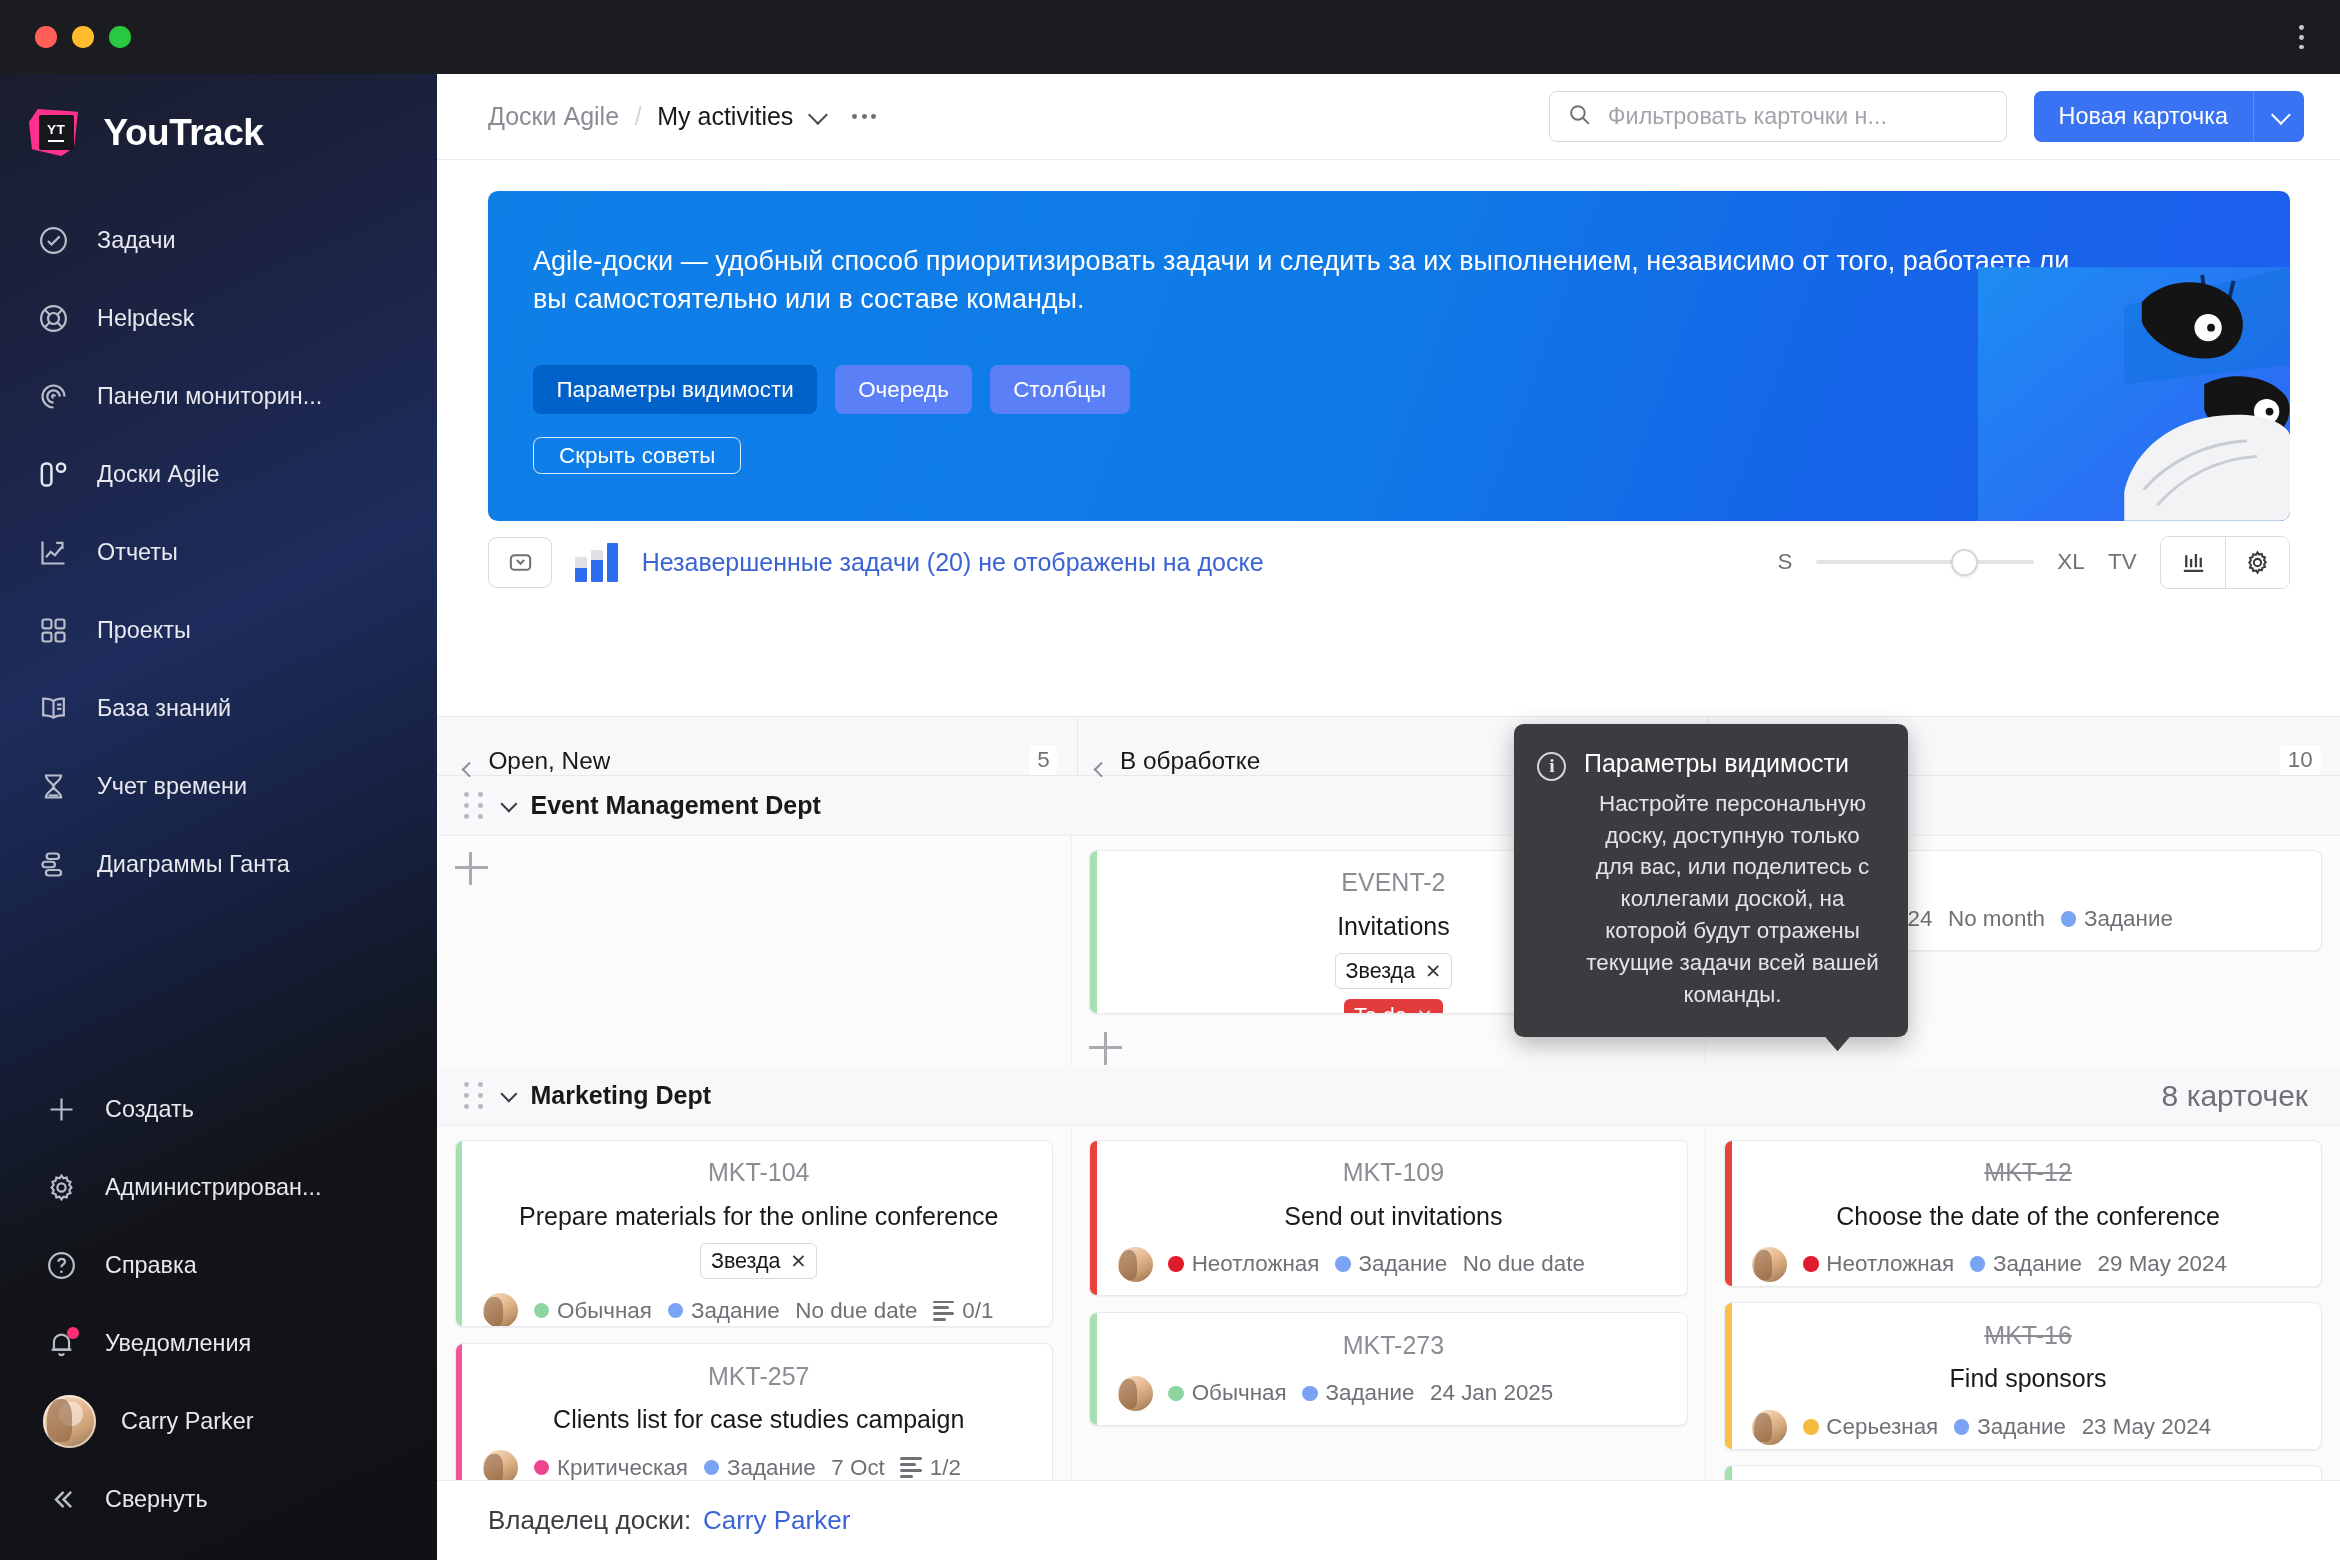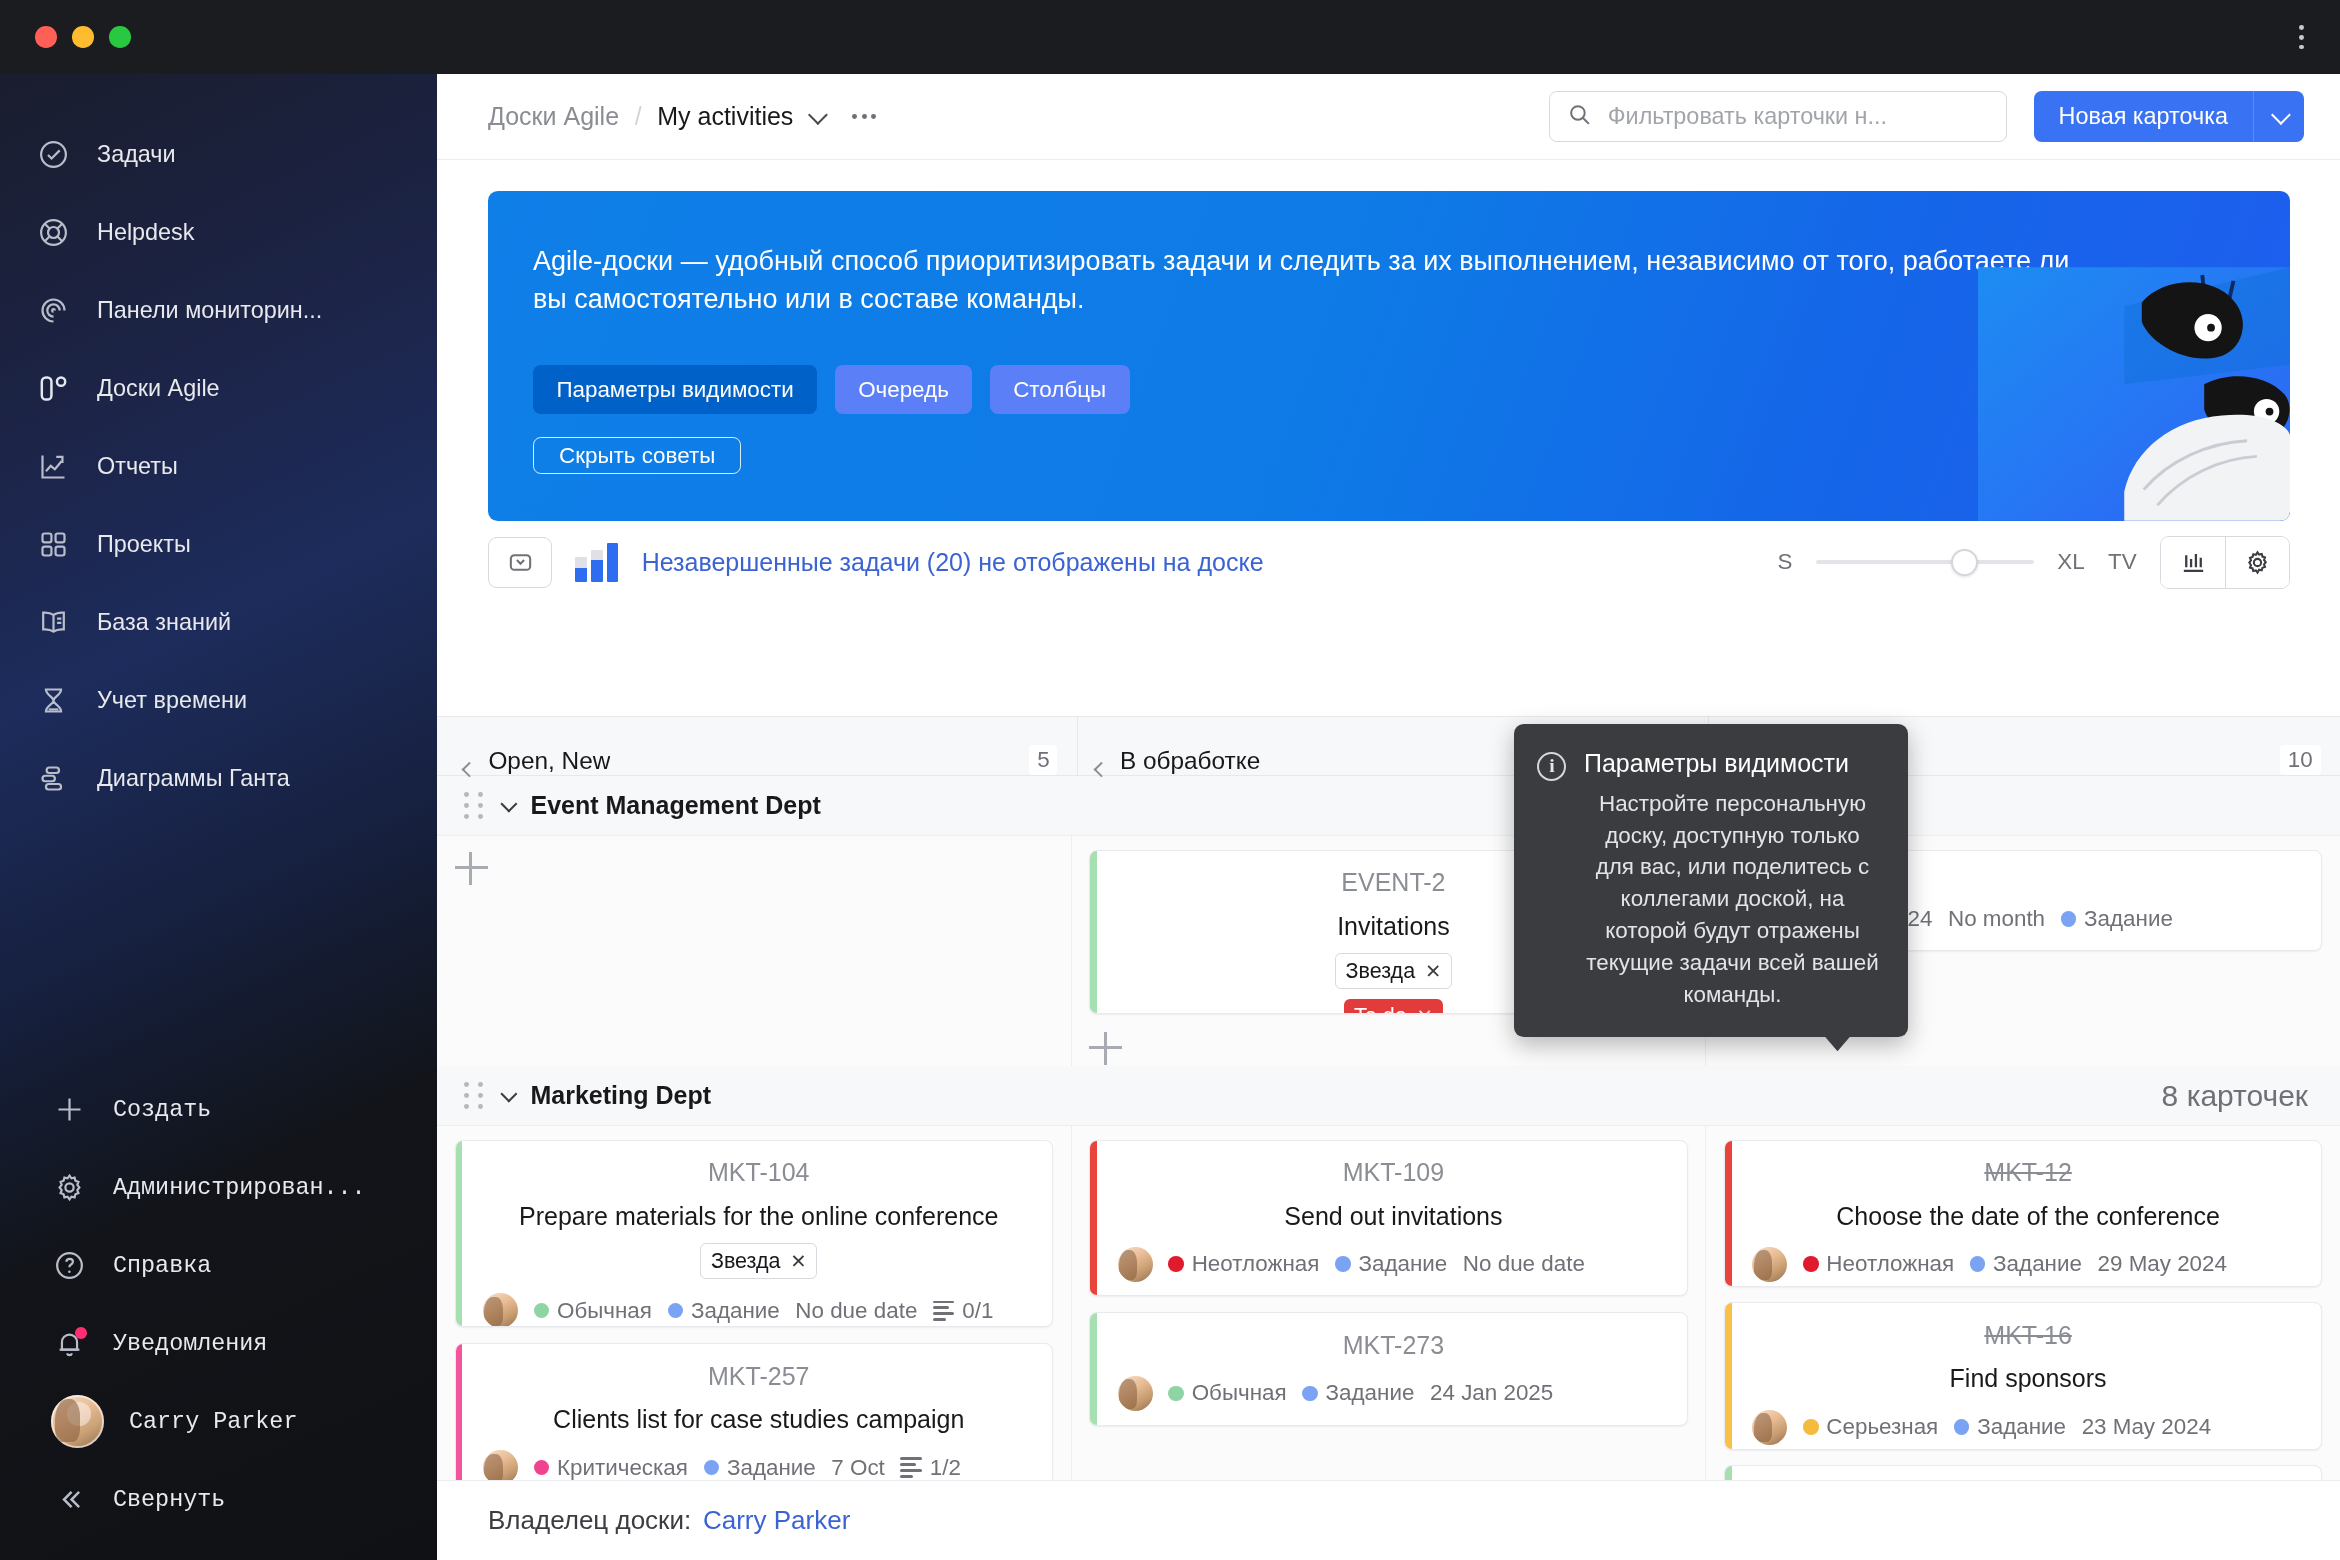--- a/index.html
+++ b/index.html
@@ -55,21 +55,21 @@
   .nav { margin-top: 41px; }
   .nav-item {
     display: flex; align-items: center; gap: 25px;
     height: 78px; padding-left: 35px; cursor: pointer;
     color: #e8e9ed; font-size: 23.4px;
   }
   .nav-ico { width: 37px; height: 37px; flex: 0 0 37px; display: flex; align-items: center; justify-content: center; }
   .nav-ico svg { width: 33px; height: 33px; display:block; }
   .nav-label { white-space: nowrap; overflow: hidden; }
 
-  .nav-bottom { position: absolute; left: 16px; bottom: 21.5px; width: 437px; font-family: Liberation Mono, monospace; }
+  .nav-bottom { position: absolute; left: 8px; bottom: 21.5px; width: 437px; }
   .avatar-ph {
     width: 53px; height: 53px; border-radius: 50%; overflow: hidden; flex: 0 0 53px;
     background: linear-gradient(150deg,#f7e2cf 0%,#e8bb93 40%,#caa076 68%,#8d6d4e 100%);
     box-shadow: inset 0 0 0 2px rgba(255,255,255,.55);
     position: relative;
   }
   .avatar-ph::before {
     content:""; position:absolute; left:30%; top:14%; width:46%; height:44%;
     border-radius:50%; background: rgba(255,255,255,.45);
   }
@@ -286,20 +286,30 @@
       <span class="dot green"></span>
     </div>
     <div class="kebab-v">
         <i></i>
         <i></i>
         <i></i>
       </div>
   </div>
 
   <div class="sidebar">
+    <div class="brand">
+      <div class="brand-logo">
+        <div class="blob"></div>
+        <div class="sq">
+            <span>YT</span>
+            <u></u>
+          </div>
+      </div>
+      <div class="brand-name">YouTrack</div>
+    </div>
 
     <div class="nav">
       <div class="nav-item">
         <span class="nav-ico">
             <svg viewBox="0 0 24 24" fill="none" stroke="#b9bdc9" stroke-width="1.6">
               <circle cx="12" cy="12" r="9"></circle>
               <path d="M8 12.3l2.6 2.6L16.5 9"></path>
             </svg>
           </span>
         <span class="nav-label">Задачи</span>

